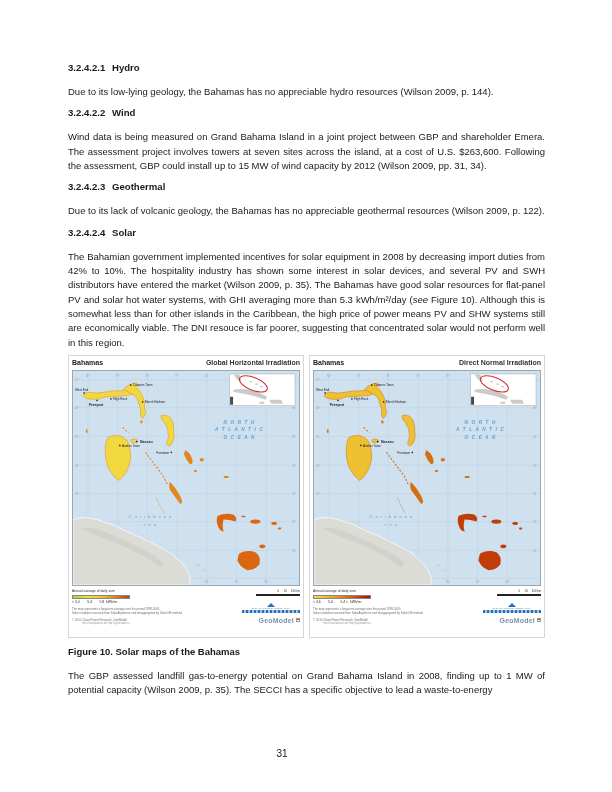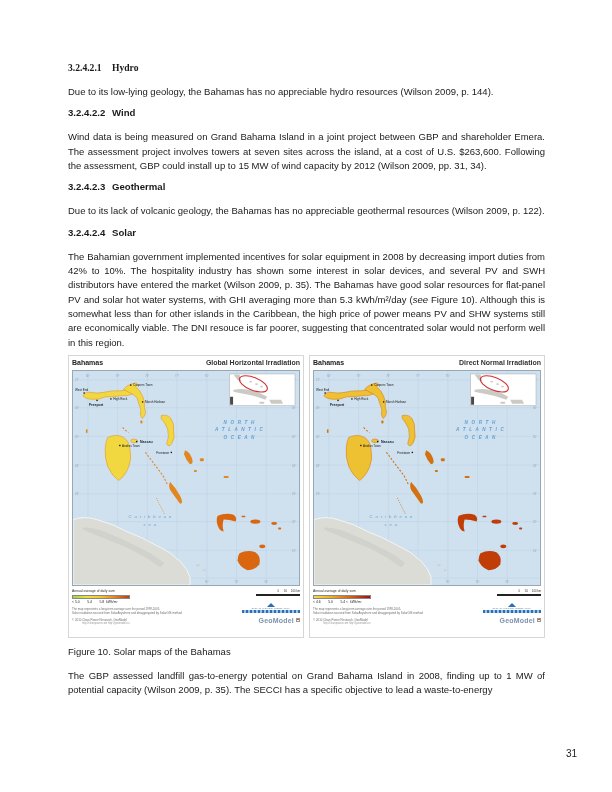--- a/index.html
+++ b/index.html
@@ -1,21 +1,21 @@
 <!DOCTYPE html>
 <html><head>
 <meta charset="utf-8">
 <style>
   * { margin:0; padding:0; box-sizing:border-box; }
   body { background:#888; font-family:"Liberation Sans", sans-serif; }
   .page { position:relative; width:612px; height:792px; background:#ffffff; margin:0 auto; overflow:hidden; }
   .content { position:absolute; left:68px; top:62px; width:477px; color:#1a1a1a; }
 
   h2.sec { font-size:9.6px; font-weight:bold; margin:8px 0 2px; }
-  h2.sec:first-child { margin-top:0;font-family:Liberation Serif, serif; }
+  h2.sec:first-child { margin-top:0; }
   .sec-num { display:inline-block; min-width:44px; }
   p.body { font-size:9.5px; line-height:14.35px; text-align:justify; margin:12px 0 2px; }
   p.body .it { font-style:italic; }
 
   
   .figure { display:flex; gap:5px; margin-top:5px; }
   .map-panel { width:236px; height:283px; border:1px solid #d6d6d6; background:#fff; padding:3px; }
   .map-header { display:flex; justify-content:space-between; align-items:flex-start; height:11px; }
   .map-region { font-size:7px; font-weight:bold; color:#222; }
   .map-title  { font-size:7px; font-weight:bold; color:#333; }
@@ -62,22 +62,22 @@
   .cpr { width:58px; margin-top:7px; }
   .cpr-peak { width:0; height:0; border-left:4px solid transparent; border-right:4px solid transparent;
               border-bottom:4.5px solid #2f6eb4; margin:0 auto; }
   .cpr-text { font-size:2.2px; color:#2f6eb4; letter-spacing:0.5px; text-align:center; }
   .cpr-bar { height:3px; background:repeating-linear-gradient(90deg,#2f6eb4 0 2px,#9cc3e8 2px 4px); margin-top:0.5px; }
   .geomodel-row { margin-top:4px; display:flex; align-items:center; }
   .geomodel { font-size:7px; font-weight:bold; color:#7d92a8; letter-spacing:0.2px; }
   .gm-flag { display:inline-block; width:4px; height:4.5px; margin-left:2px; border:0.3px solid #999;
              background:linear-gradient(#e05020 0 55%, #f3f3f3 55% 100%); }
 
-  .fig-caption { font-size:9.5px; font-weight:normal; margin-top:8px; }
-  .page-number { position:absolute; left:13px; width:564px; top:748px; text-align:right; font-size:10px; color:#1a1a1a; }
+  .fig-caption { font-size:9.5px; font-weight:bold; margin-top:8px; }
+  .page-number { position:absolute; left:0; width:564px; top:748px; text-align:center; font-size:10px; color:#1a1a1a; }
 </style>
 </head>
 <body>
 
 <div class="page">
   <div class="content">
 
     <h2 class="sec">
       <span class="sec-num">3.2.4.2.1</span><span>Hydro</span>
     </h2>

